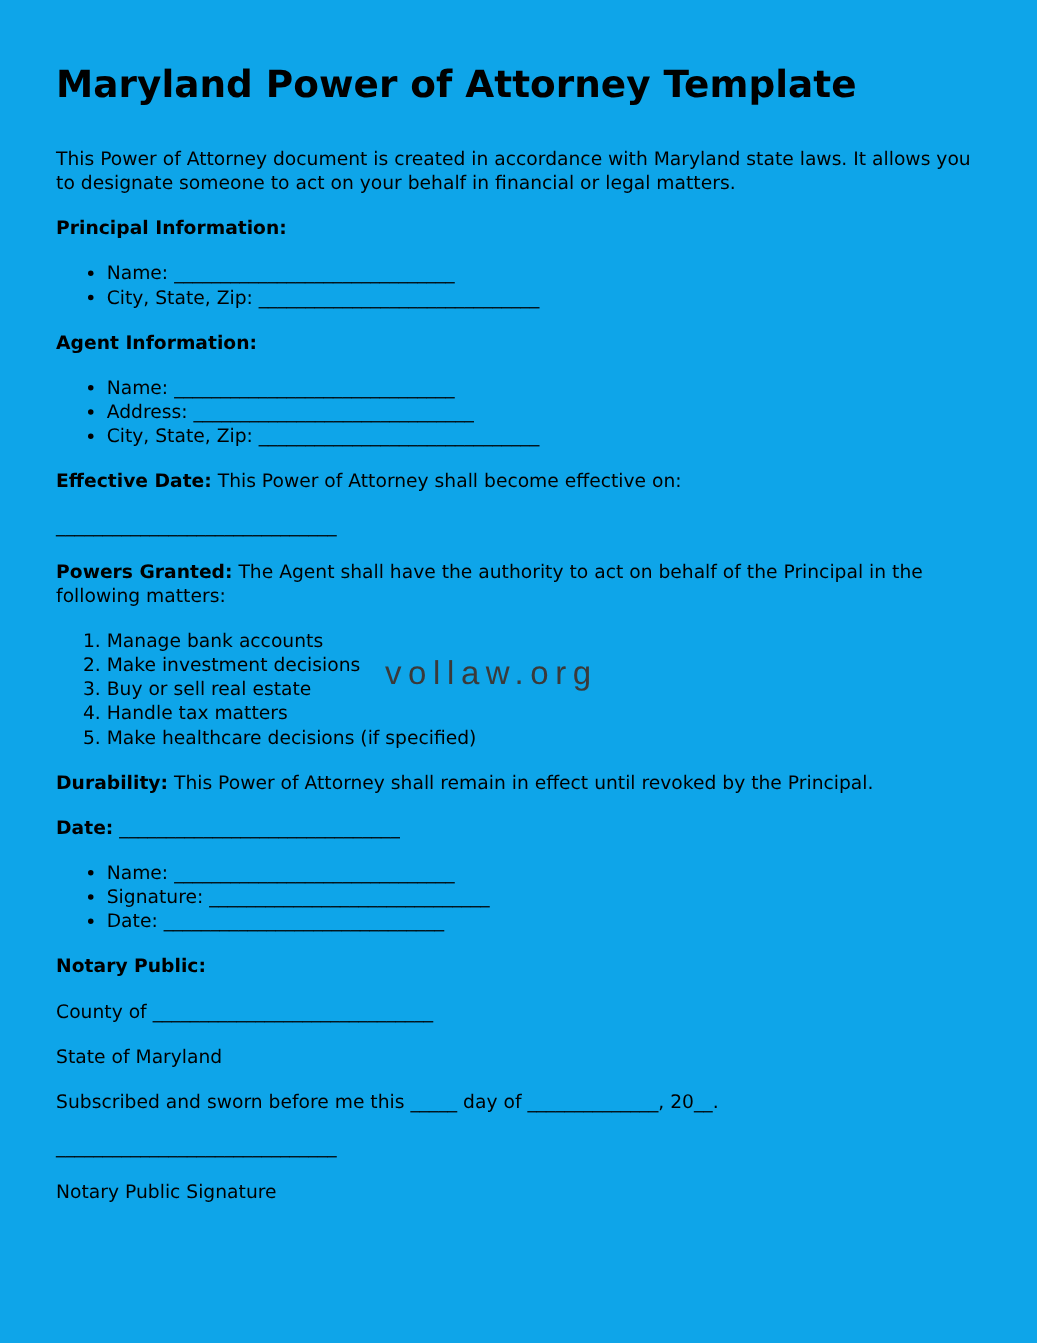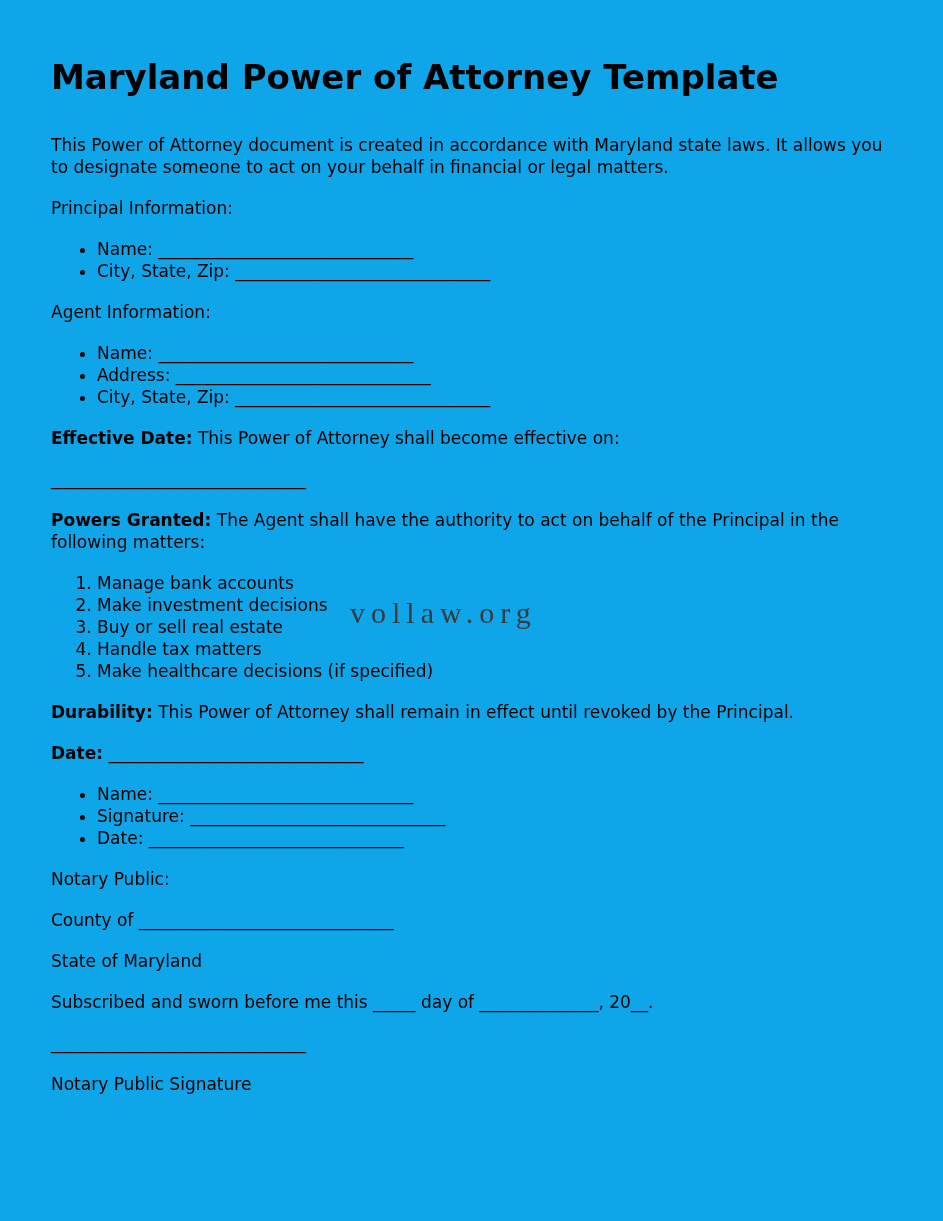--- a/index.html
+++ b/index.html
@@ -16,30 +16,30 @@
     background: #0ea5e9;
   }
   h1 {
     font-size: 34px; line-height: 1.2; font-weight: bold;
     margin: 0 0 36px 0; color: #000;
   }
   p, h2, ul, ol {
     font-size: 17px; line-height: 22px;
     margin: 19px 0;
   }
-  h2 { font-weight: normal; }
+  h2 { font-weight: bold; }
   .lbl-strong { font-weight: bold; }
   ul { list-style: disc outside; padding-left: 46px; }
   ol { list-style: decimal outside; padding-left: 46px; }
   li { line-height: 22px; }
   .blank { white-space: nowrap; }
   .watermark {
     position: absolute;
     left: 350px; top: 596px;
-    font-family: Liberation Serif, serif;
+    font-family: Liberation Sans, sans-serif;
     font-size: 30px; letter-spacing: 6px;
     color: #3a3a3a;
     pointer-events: none;
   }
 </style>
 </head>
 <body>
 
 <main class="page">
 

